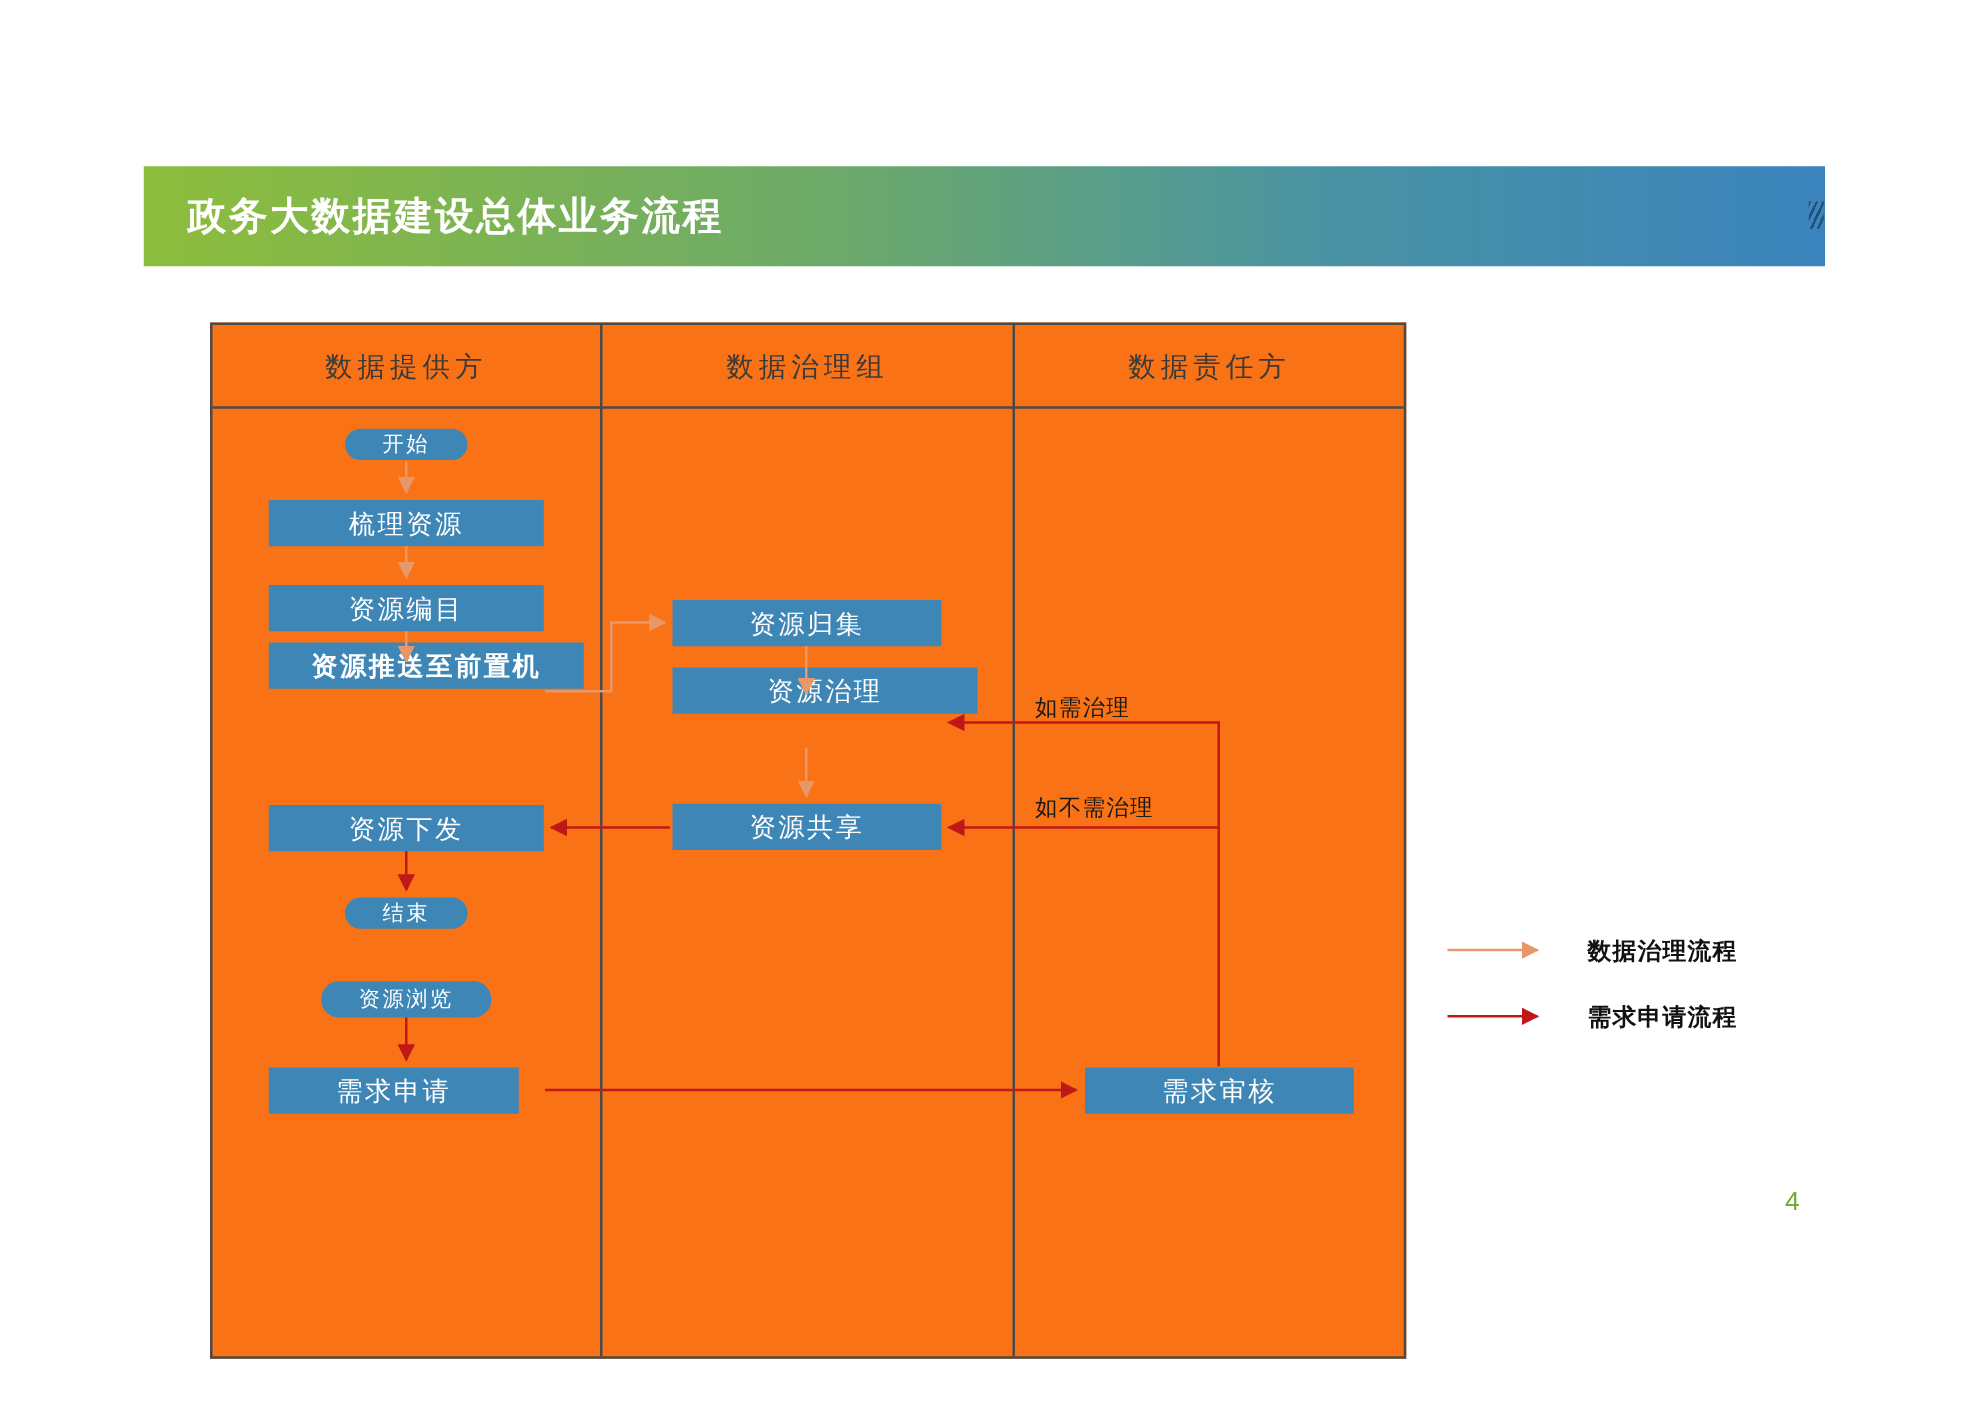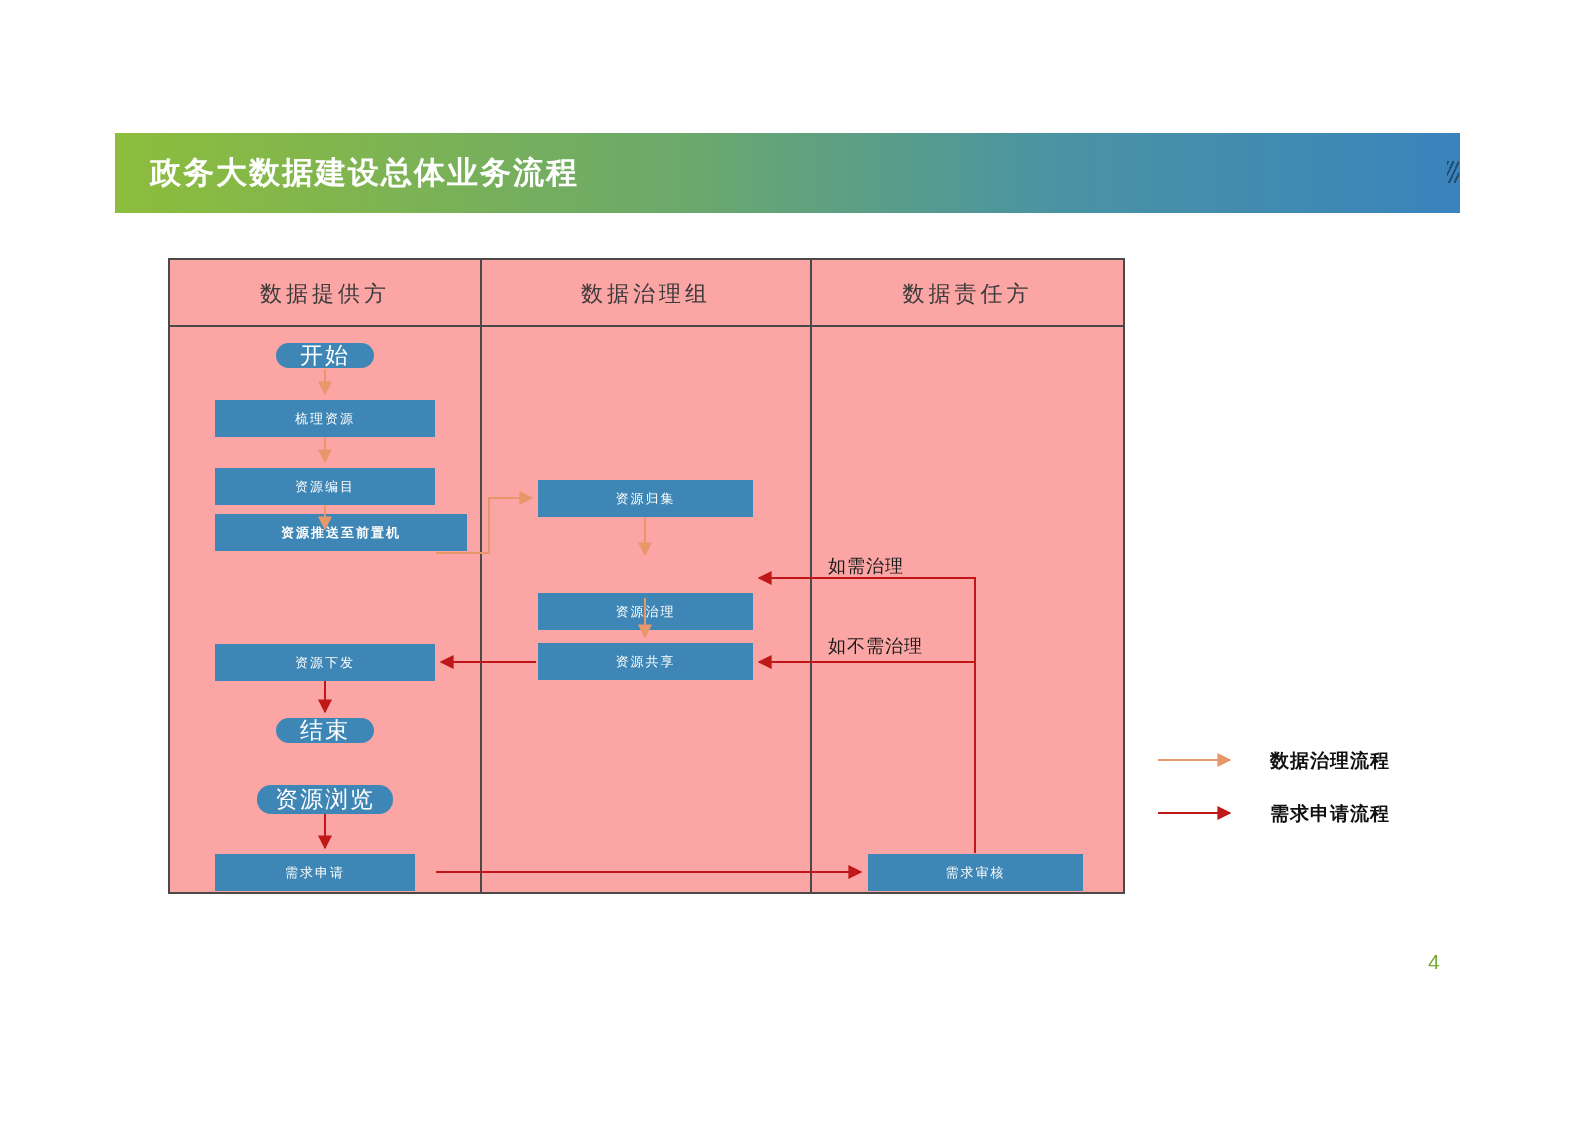--- a/index.html
+++ b/index.html
@@ -18,49 +18,49 @@
     font-size:31px; font-weight:bold; color:#ffffff; letter-spacing:2px; white-space:nowrap;
   }
   .banner-edge-mark {
     position:absolute; left:1332px; top:28px; width:12px; height:22px;
     background:repeating-linear-gradient(115deg,#1e4766 0 2px, transparent 2px 5px);
     opacity:.85;
   }
 
   
   .frame {
-    position:absolute; left:168px; top:258px; width:957px; height:636px;
-    border:2px solid #4a4a4a; box-sizing:border-box; background:#fca5a5;
+    position:absolute; left:168px; top:258px; width:957px; height:829px;
+    border:2px solid #4a4a4a; box-sizing:border-box; background:#f97316;
   }
   .vline { position:absolute; top:0; bottom:0; width:2px; background:#4a4a4a; }
   .v1 { left:310px; }
   .v2 { left:640px; }
   .hline { position:absolute; left:0; right:0; top:65px; height:2px; background:#4a4a4a; }
   .lane-header {
     position:absolute; top:19px; font-size:22px; color:#3a3a3a;
     letter-spacing:4px; text-align:center; white-space:nowrap;
   }
   .lh1 { left:0; width:310px; }
   .lh2 { left:310px; width:332px; }
   .lh3 { left:642px; width:311px; }
 
   
   .node {
     position:absolute; background:#3e86b5; color:#ffffff;
     display:flex; align-items:center; justify-content:center;
-    font-size:13px; letter-spacing:2px; box-sizing:border-box; white-space:nowrap;
+    font-size:21px; letter-spacing:2px; box-sizing:border-box; white-space:nowrap;
   }
-  .pill { border-radius:14px; font-size:23px; }
+  .pill { border-radius:14px; font-size:17px; }
 
   #n-start      { left:276px; top:343px; width:98px;  height:25px; }
   #n-organize   { left:215px; top:400px; width:220px; height:37px; }
   #n-catalog    { left:215px; top:468px; width:220px; height:37px; }
   #n-push       { left:215px; top:514px; width:252px; height:37px;font-weight:bold; }
   #n-collect    { left:538px; top:480px; width:215px; height:37px; }
-  #n-govern     { left:538px; top:593px; width:215px; height:37px; }
+  #n-govern     { left:538px; top:534px; width:244px; height:37px; }
   #n-share      { left:538px; top:643px; width:215px; height:37px; }
   #n-distribute { left:215px; top:644px; width:220px; height:37px; }
   #n-end        { left:276px; top:718px; width:98px;  height:25px; }
   #n-browse     { left:257px; top:785px; width:136px; height:29px; }
   #n-apply      { left:215px; top:854px; width:200px; height:37px; }
   #n-review     { left:868px; top:854px; width:215px; height:37px; }
 
   
   .cond { position:absolute; font-size:18px; color:#1a1a1a; letter-spacing:1px; white-space:nowrap; }
   #cond-need   { left:828px; top:554px; }

